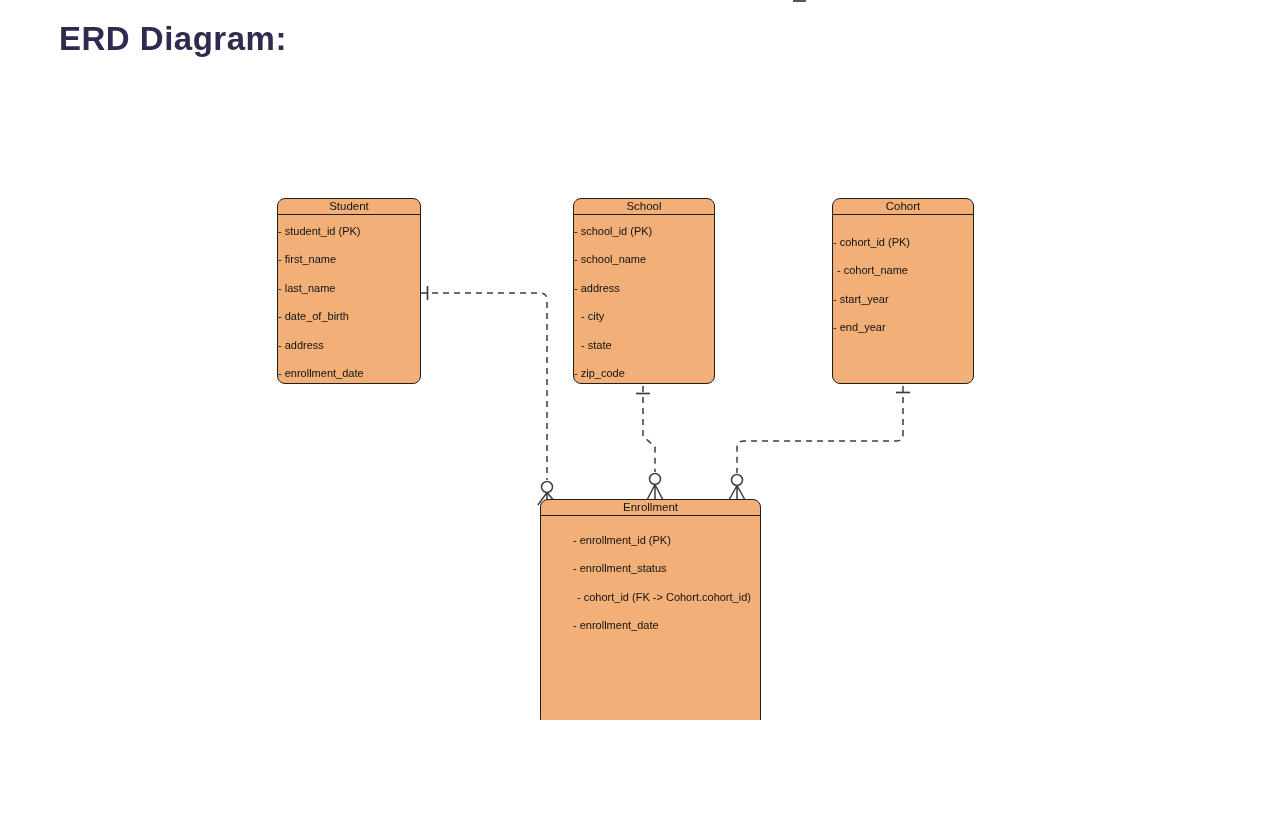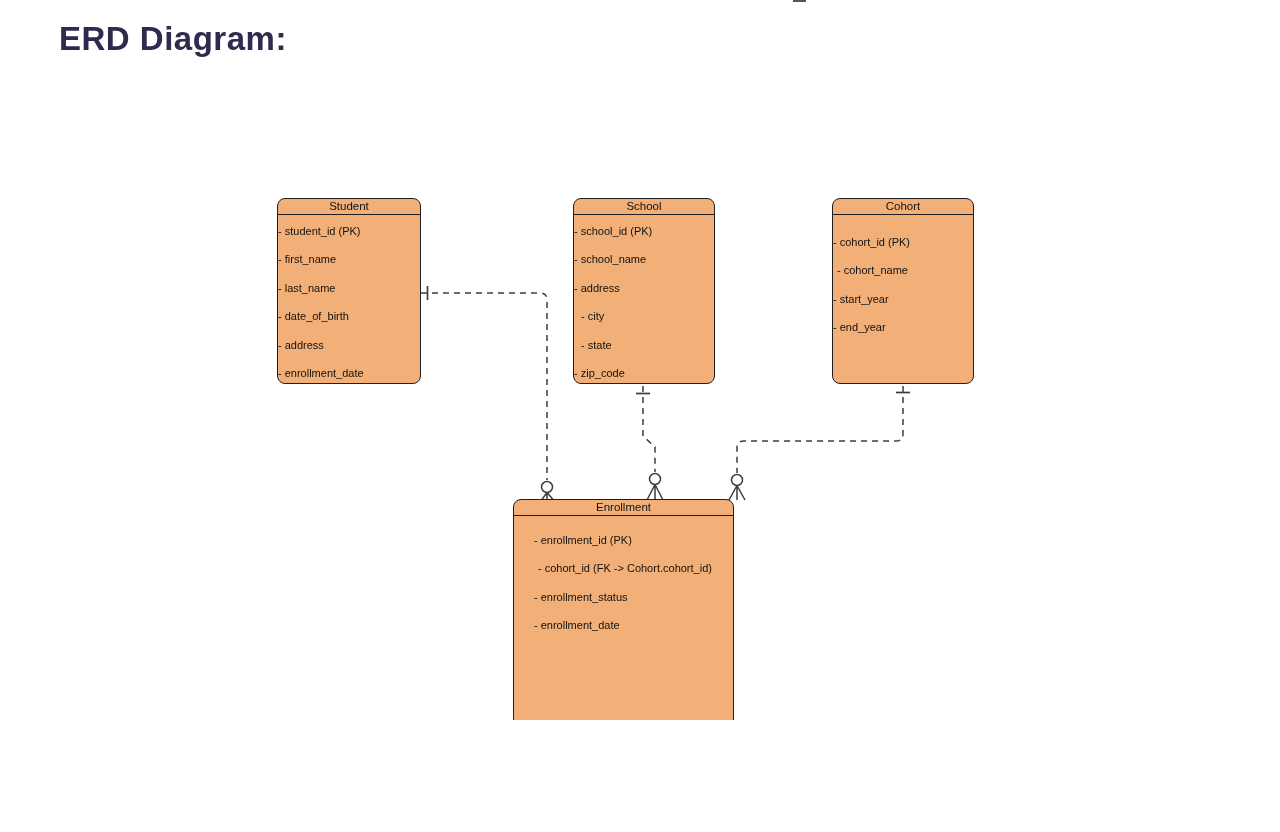--- a/index.html
+++ b/index.html
@@ -14,21 +14,21 @@
     border-radius:8px;color:#111111;}
   .entity-header{height:15px;line-height:15px;text-align:center;font-size:11.5px;
     border-bottom:1.6px solid #1F1F1F;color:#111111;}
   .entity-fields{overflow:hidden;}
   .field{height:28.4px;line-height:28.4px;font-size:11px;white-space:nowrap;color:#111111;}
   .pad-a{padding-top:2px;}   
   .pad-b{padding-top:13px;}  
   .pad-c{padding-top:10px;}  
   .fields-top{}
   .fields-enroll{padding-left:20px;}
-  .fields-enroll .field{height:28.3px;line-height:28.3px;}
+  .fields-enroll .field{height:28.3px;line-height:28.3px;margin-left:12px;}
   .artifact-left{position:absolute;left:230px;top:731px;width:47px;height:6px;
     border-top:1px solid #ededed;border-right:1px solid #ededed;border-top-right-radius:5px;}
   .artifact-right{position:absolute;left:1008px;top:730px;width:28px;height:7px;
     border-top:1px solid #ededed;border-left:1px solid #ededed;border-top-left-radius:5px;}
   .footer-strip{position:absolute;left:0;top:820px;width:1280px;height:12px;
     background:#fafafa;border-top:1px solid #f3f3f3;}
 </style>
 </head>
 <body>
 
@@ -90,26 +90,26 @@
       <div class="entity-fields fields-top pad-a">
         <div class="field">- school_id (PK)</div>
         <div class="field">- school_name</div>
         <div class="field">- address</div>
         <div class="field" style="padding-left:7px">- city</div>
         <div class="field" style="padding-left:7px">- state</div>
         <div class="field">- zip_code</div>
       </div>
     </div>
 
-    <div class="entity" style="left:513px;top:499px;width:221px;height:228px">
+    <div class="entity" style="left:540px;top:499px;width:221px;height:228px">
       <div class="entity-header">Enrollment</div>
       <div class="entity-fields fields-enroll pad-c">
         <div class="field">- enrollment_id (PK)</div>
+        <div class="field">- enrollment_status</div>
         <div class="field" style="padding-left:4px">- cohort_id (FK -&gt; Cohort.cohort_id)</div>
-        <div class="field">- enrollment_status</div>
         <div class="field">- enrollment_date</div>
       </div>
     </div>
 
   </div>
 
   <div class="artifact-left"></div>
   <div class="artifact-right"></div>
   <div class="footer-strip"></div>
 

